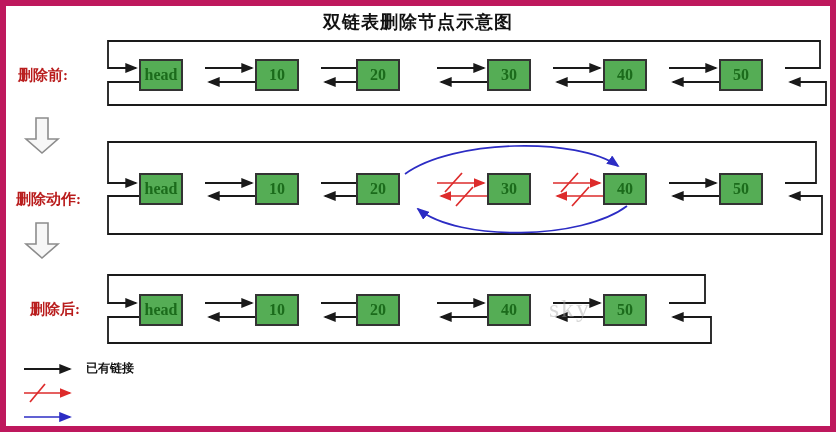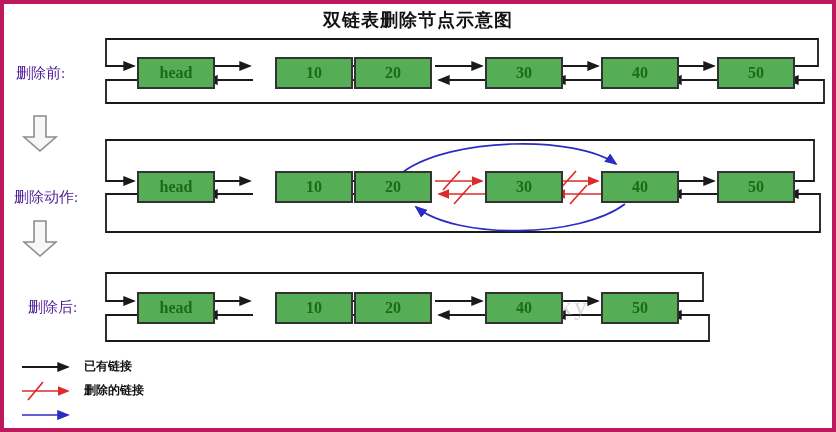--- a/index.html
+++ b/index.html
@@ -1,31 +1,31 @@
 <!DOCTYPE html>
 <html><head>
 <meta charset="utf-8">
 <style>
   html,body{margin:0;padding:0;background:#fff;}
   .stage{position:relative;width:836px;height:432px;background:#fff;
-         border:4px solid #be185d;box-sizing:border-box;overflow:hidden;
+         border:6px solid #be185d;box-sizing:border-box;overflow:hidden;
          font-family:"Liberation Serif","DejaVu Serif",serif;}
   .lines{position:absolute;left:0;top:0;width:836px;height:432px;z-index:1;}
   .title{position:absolute;left:0;right:0;top:4px;text-align:center;
          font-size:18px;font-weight:bold;color:#111;letter-spacing:1px;z-index:3;}
-  .rowlabel{position:absolute;font-size:15px;font-weight:normal;color:#4c1d95;
+  .rowlabel{position:absolute;font-size:15px;font-weight:bold;color:#b91c1c;
             line-height:20px;z-index:3;white-space:nowrap;}
   .lab-before{left:12px;top:59px;}
   .lab-action{left:10px;top:173px;margin-top:10px;}
   .lab-after{left:12px;top:293px;margin-left:12px;}
-  .node{position:absolute;width:78px;height:32px;box-sizing:border-box;
+  .node{position:absolute;width:44px;height:32px;box-sizing:border-box;
         background:#55ad55;border:2px solid #333333;z-index:2;
         text-align:center;line-height:28px;font-size:16px;font-weight:bold;
         color:#1b6b1b;}
-  .x0{left:133px;} .x1{left:249px;margin-left:22px;} .x2{left:350px;}
+  .x0{left:133px;} .x1{left:249px;} .x2{left:350px;}
   .x3{left:481px;} .x4{left:597px;} .x5{left:713px;}
   .ra{top:53px;} .rb{top:167px;} .rc{top:288px;}
   .legendtext{position:absolute;left:80px;font-size:12px;font-weight:bold;
               color:#111;line-height:20px;z-index:3;white-space:nowrap;}
   .lg0{top:352px;} .lg1{top:376px;} .lg2{top:400px;}
   .wm-faint{position:absolute;left:543px;top:288px;font-size:26px;
             color:#a8a8a8;opacity:.45;letter-spacing:2px;z-index:1;}
   .wm-gold{position:absolute;left:752px;top:395px;font-size:22px;
            font-weight:bold;color:#f0a03c;letter-spacing:3px;z-index:4;
            text-shadow:1px 1px 1px rgba(150,80,10,.55);}
@@ -134,17 +134,16 @@
   <div class="node rb x4">40</div>
   <div class="node rb x5">50</div>
 
   <div class="node rc x0">head</div>
   <div class="node rc x1">10</div>
   <div class="node rc x2">20</div>
   <div class="node rc x3">40</div>
   <div class="node rc x4">50</div>
 
   <div class="legendtext lg0">已有链接</div>
-  <div class="legendtext lg1">删除的链接</div>
 
   <div class="wm-faint">sky</div>
 
 </div>
 
 </body></html>

